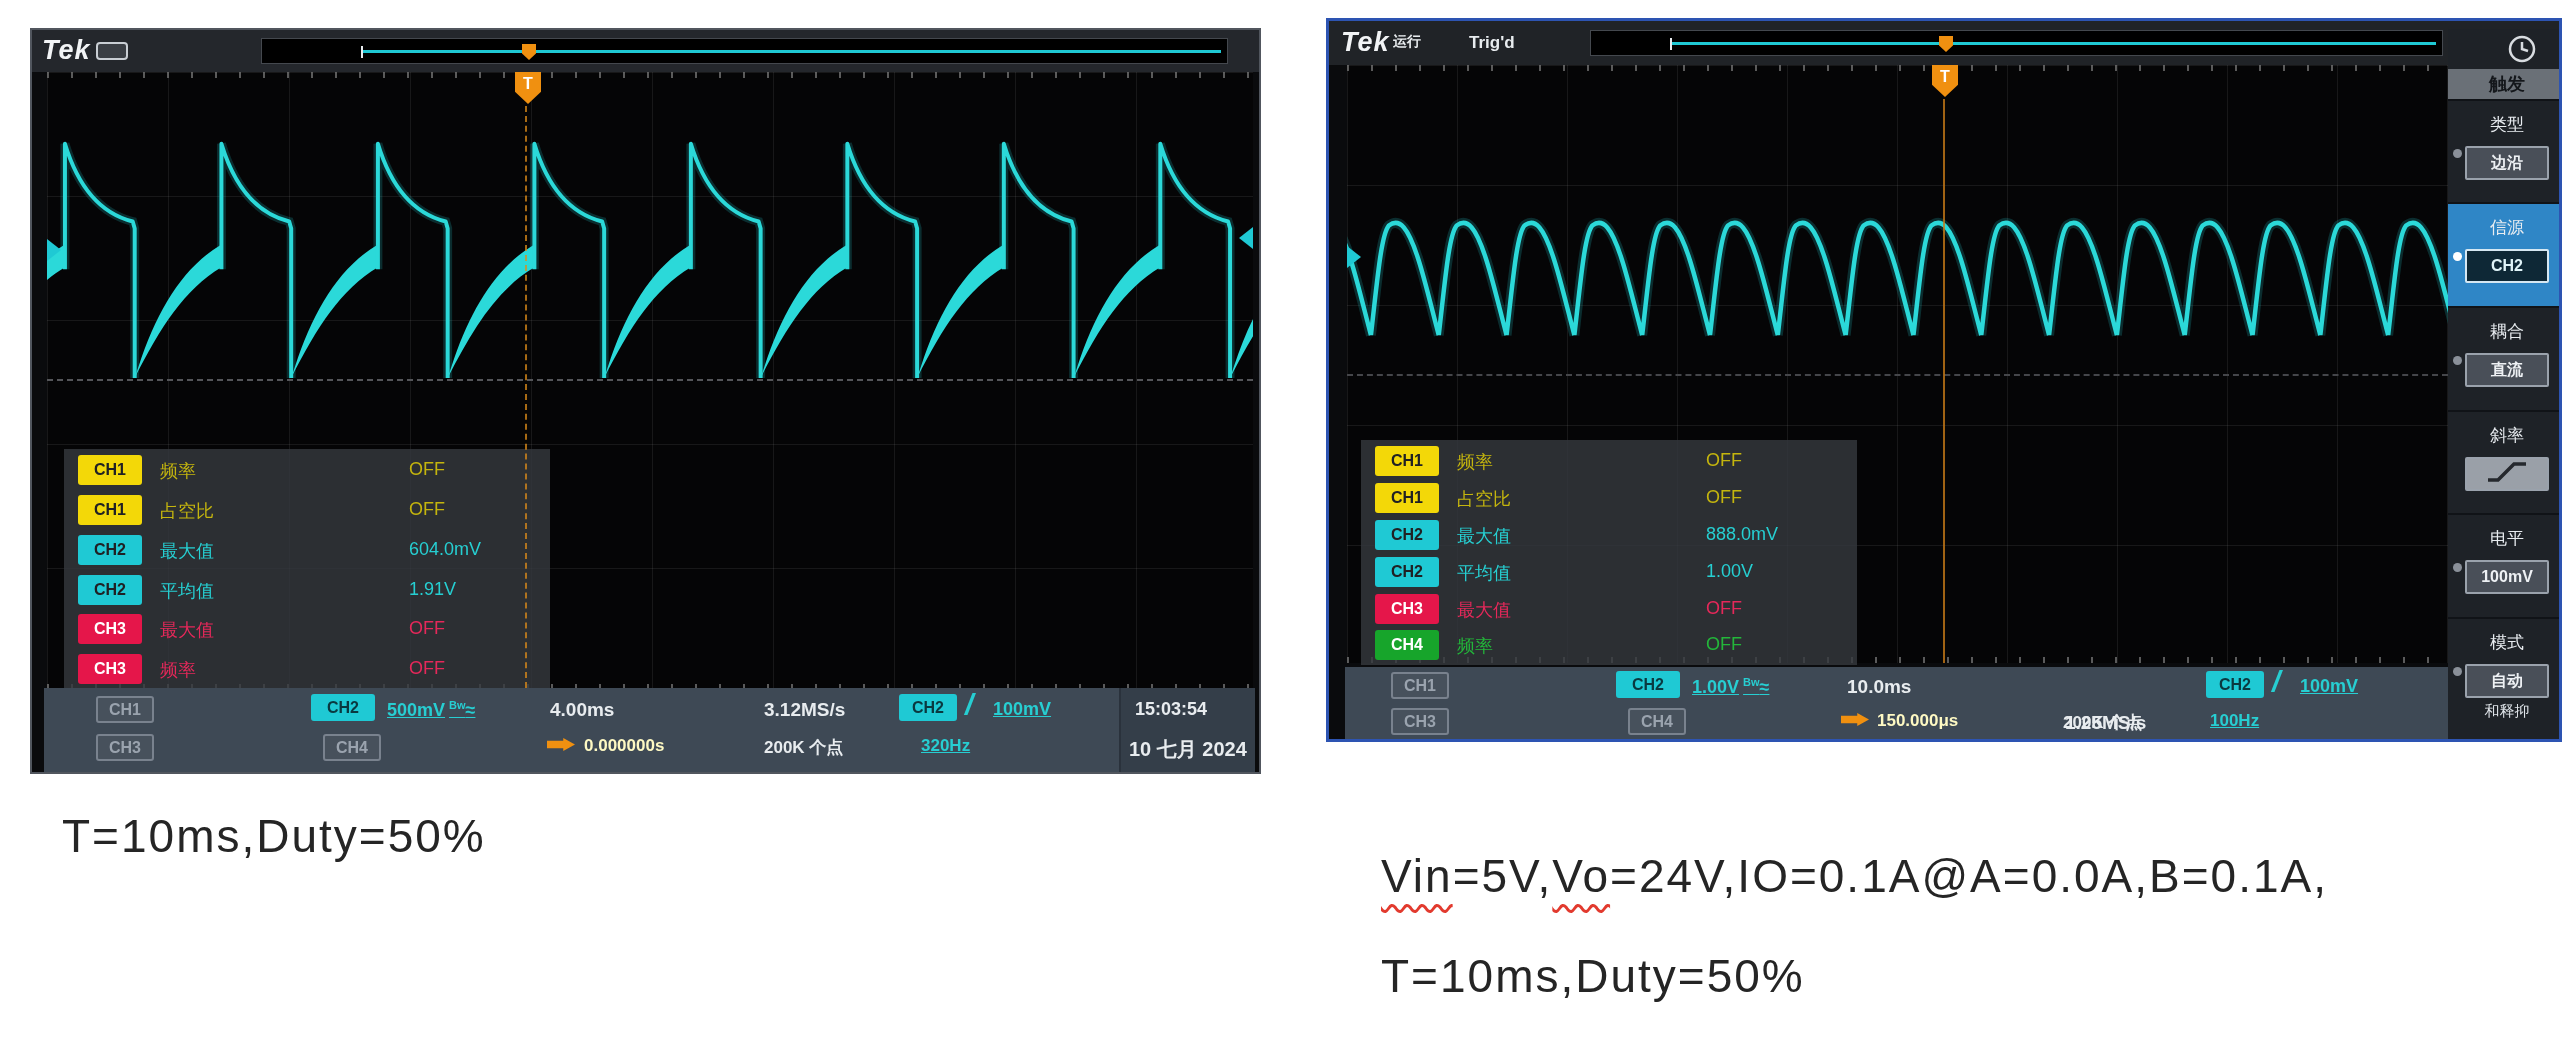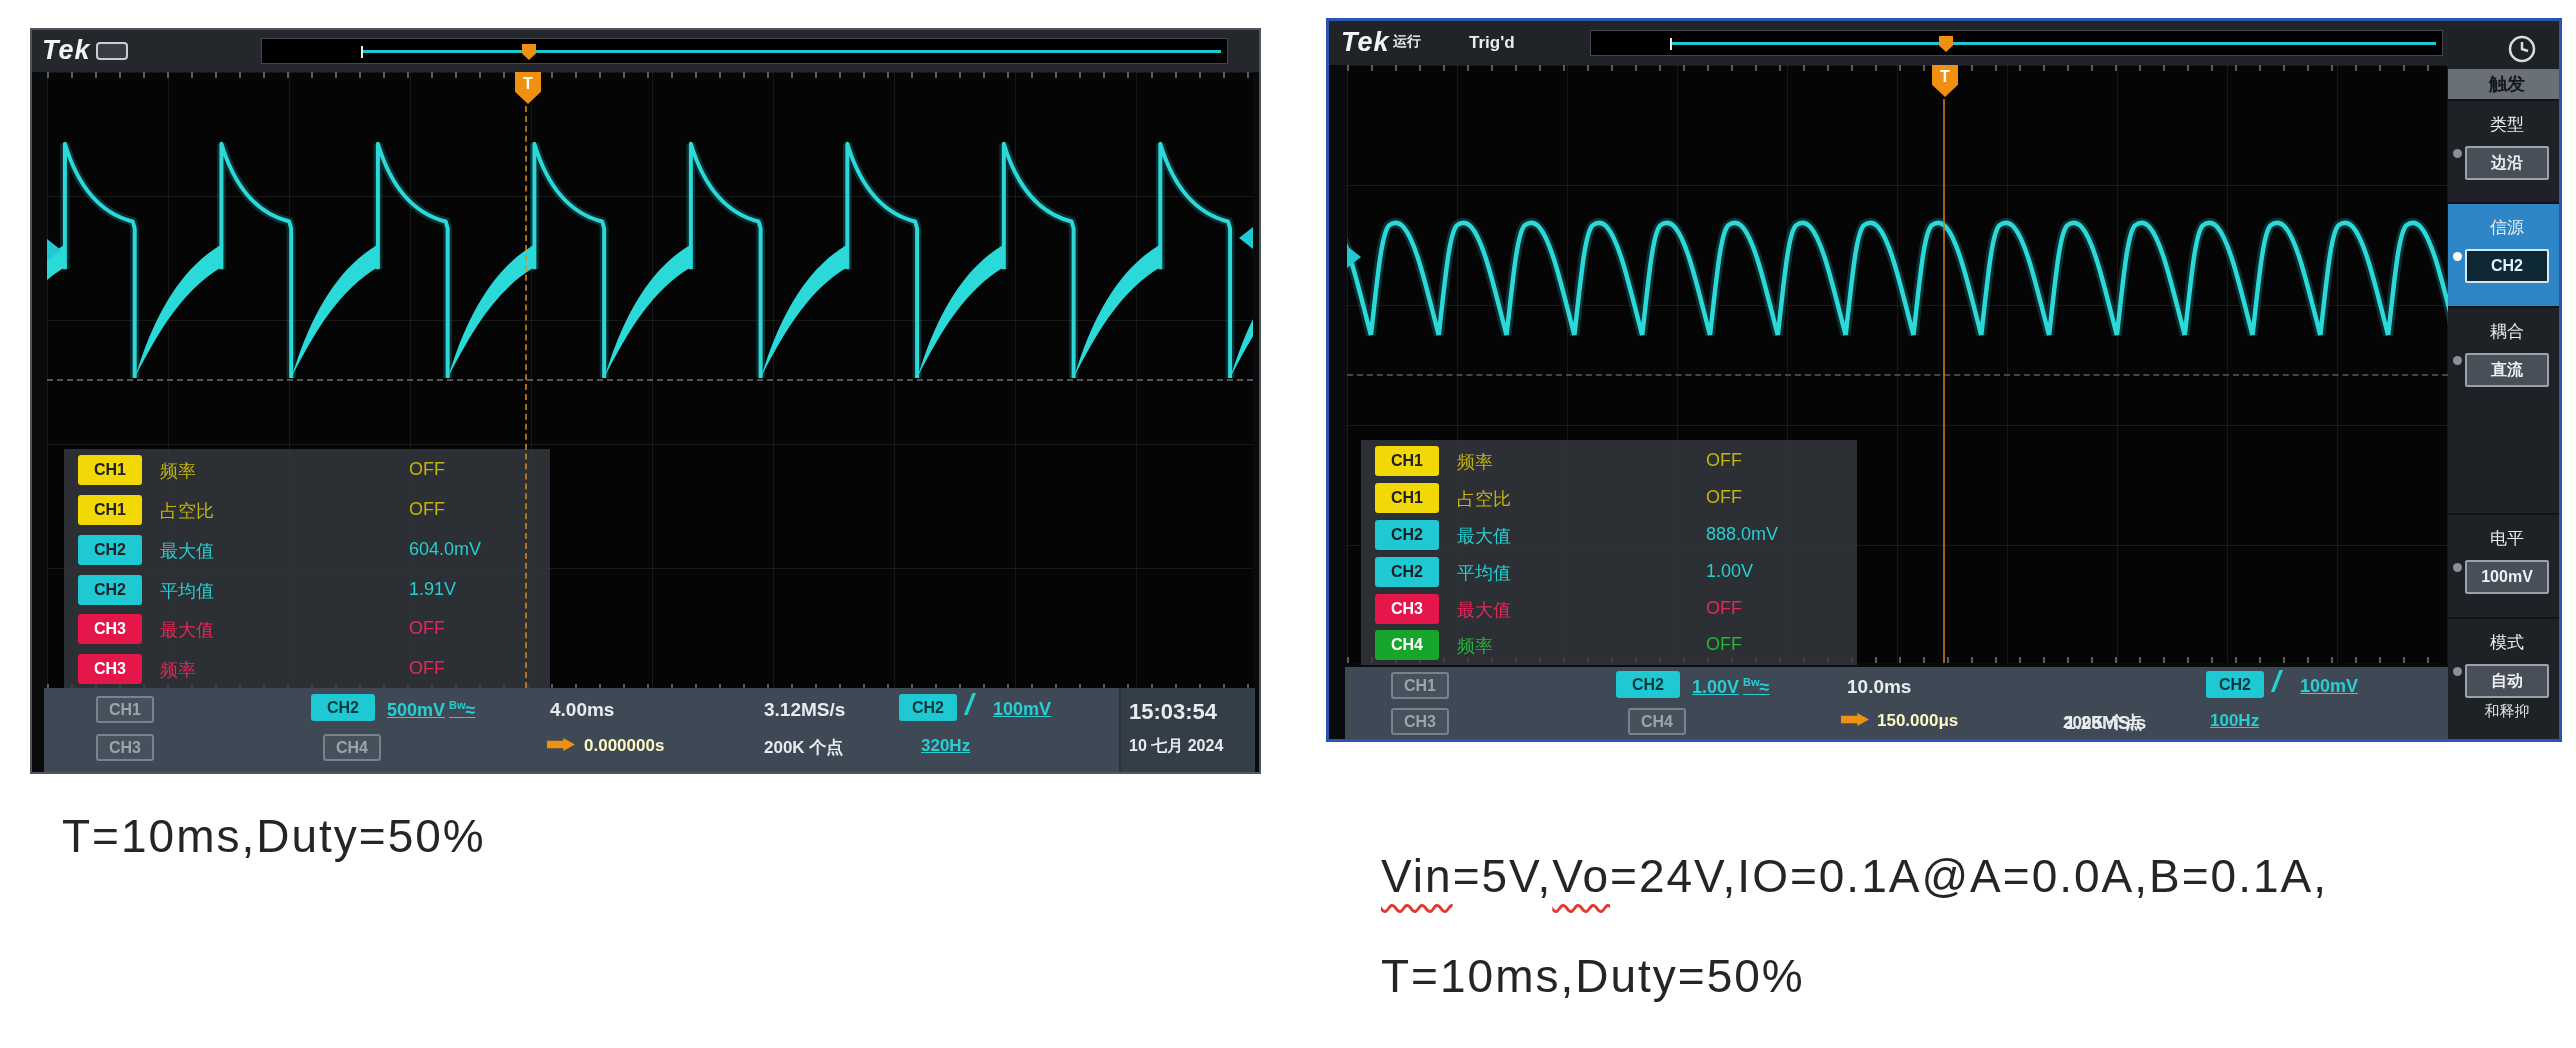--- a/index.html
+++ b/index.html
@@ -138,22 +138,22 @@
     <span class="wtxt" style="left:506px;top:11px;">4.00ms</span>
     <span class="dicon" style="left:503px;top:50px;"></span>
     <span class="otxt" style="left:540px;top:48px;">0.000000s</span>
     <span class="wtxt" style="left:720px;top:11px;">3.12MS/s</span>
     <span class="wtxt" style="left:720px;top:48px;font-size:17px;">200K 个点</span>
     <span class="chb on" style="left:855px;top:6px;">CH2</span>
     <span class="slash" style="left:921px;top:0px;">/</span>
     <span class="ctxt" style="left:949px;top:11px;">100mV</span>
     <span class="ctxt" style="left:877px;top:48px;font-size:17px;">320Hz</span>
     <div class="datebox" style="left:1075px;top:0;width:134px;height:84px;">
-      <span class="wtxt" style="left:8px;top:11px;font-size:22px;">15:03:54</span>
-      <span class="wtxt" style="left:8px;top:48px;font-size:16px;">10 七月 2024</span>
+      <span class="wtxt" style="left:14px;top:11px;font-size:18px;">15:03:54</span>
+      <span class="wtxt" style="left:8px;top:48px;font-size:20px;">10 七月 2024</span>
     </div>
   </div>
 </div>
 
 <div class="scope" style="left:1326px;top:18px;width:1236px;height:724px;border:3px solid #2d54b2;">
   <div class="topbar" style="height:44px;background:#202327;">
     <span class="tek abs" style="left:12px;top:6px;">Tek</span>
     <span class="wtxt" style="left:64px;top:12px;font-size:14px;">运行</span>
     <span class="wtxt" style="left:140px;top:12px;font-size:17px;">Trig'd</span>
     <div class="recbar" style="left:261px;top:9px;width:853px;height:26px;">
@@ -242,20 +242,28 @@
       <div class="mbtn">边沿</div>
     </div>
     <div class="msec sel" style="top:173px;">
       <div class="mlbl">信源</div>
       <div class="mbtn">CH2</div>
     </div>
     <div class="msec" style="top:277px;">
       <div class="mlbl">耦合</div>
       <div class="mbtn">直流</div>
     </div>
+    <div class="msec" style="top:381px;">
+      <div class="mlbl">斜率</div>
+      <div class="mbtn" style="background:#9aa0a8;width:64px;">
+        <svg width="44" height="26" viewBox="0 0 44 26">
+          <path d="M3,21 L13,21 L29,5 L41,5" fill="none" stroke="#25282d" stroke-width="3.5"></path>
+        </svg>
+      </div>
+    </div>
     <div class="msec" style="top:484px;">
       <div class="mlbl">电平</div>
       <div class="mbtn">100mV</div>
     </div>
     <div class="msec" style="top:588px;height:112px;">
       <div class="mlbl">模式</div>
       <div class="mbtn">自动</div>
       <div class="mnote">和释抑</div>
     </div>
     <div class="sbull" style="top:120px;"></div>

